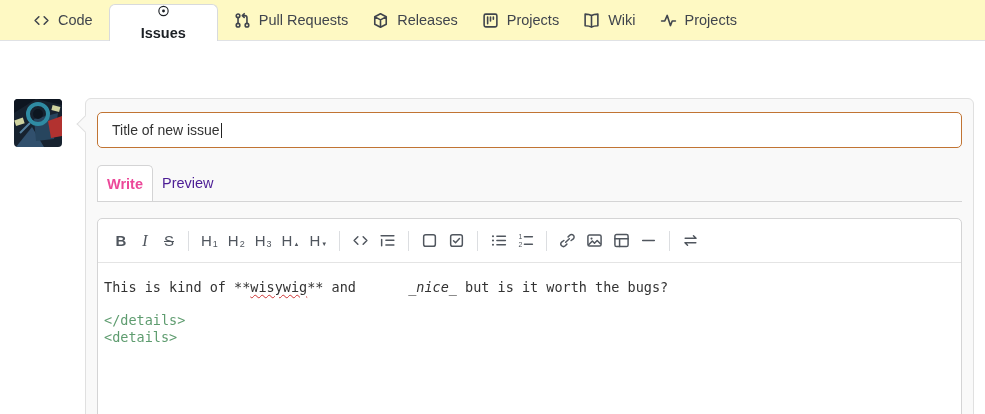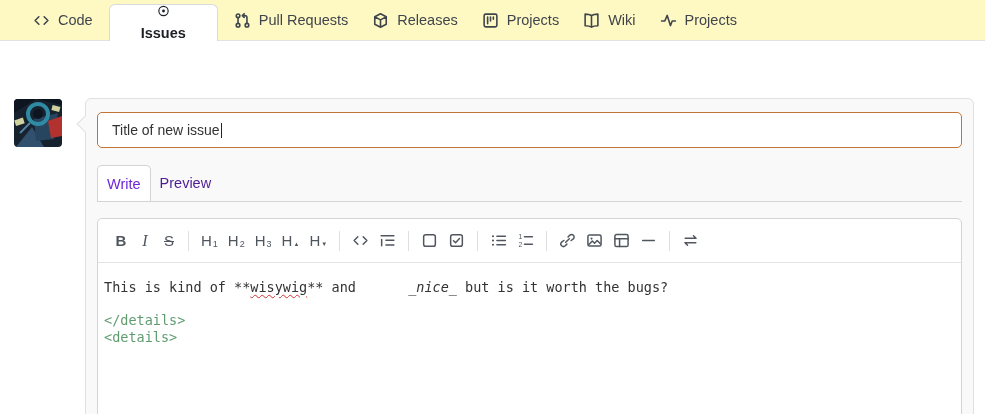--- a/index.html
+++ b/index.html
@@ -34,21 +34,21 @@
     border-radius:5px; display:flex; align-items:center; padding:0 14px;
     font-size:14px; color:#333; }
   .caret { display:inline-block; width:1px; height:15px; background:#222;
     margin-left:1px; }
 
   .edit-tabs { display:flex; margin-top:17px; border-bottom:1px solid #d4d4d5;
     padding-left:0; }
   .edit-tab { padding:0 9px; height:36px; display:flex; align-items:center;
     font-size:14.5px; color:#4c1d95; cursor:pointer; }
   .edit-tab.active { background:#fff; border:1px solid #d4d4d5; border-bottom:none;
-    border-radius:5px 5px 0 0; font-weight:normal; color:#6d28d9; margin-bottom:-1px; }
+    border-radius:5px 5px 0 0; font-weight:bold; color:#ec4899; margin-bottom:-1px; }
 
   .editor { margin-top:16px; background:#fff; border:1px solid #d4d4d5;
     border-radius:5px; min-height:266px; }
   .toolbar { height:44px; display:flex; align-items:center; padding:0 11px;
     border-bottom:1px solid #e4e4e4; color:#50565e; }
   .tb-btn { min-width:24px; height:28px; display:flex; align-items:center;
     justify-content:center; padding:0 5px; cursor:pointer; border-radius:3px;
     font-size:15px; color:#50565e; }
   .tb-btn svg { width:17px; height:17px; display:block; }
   .tb-icon { stroke:#50565e; fill:none; stroke-width:1.4; stroke-linecap:round; stroke-linejoin:round; }

